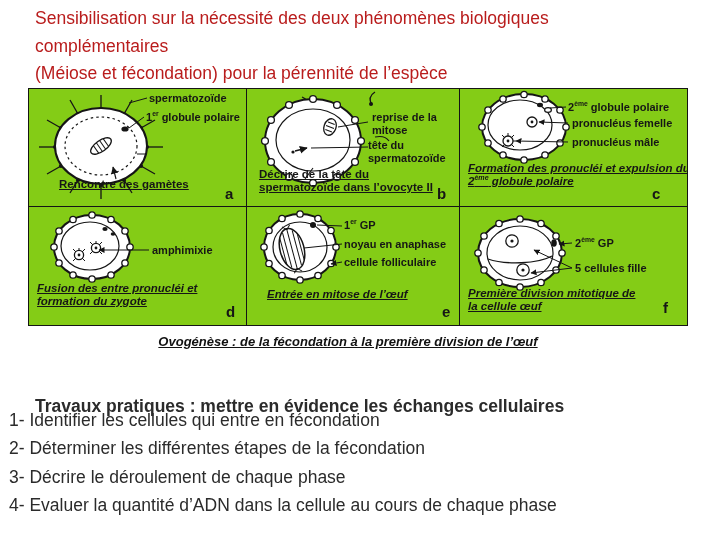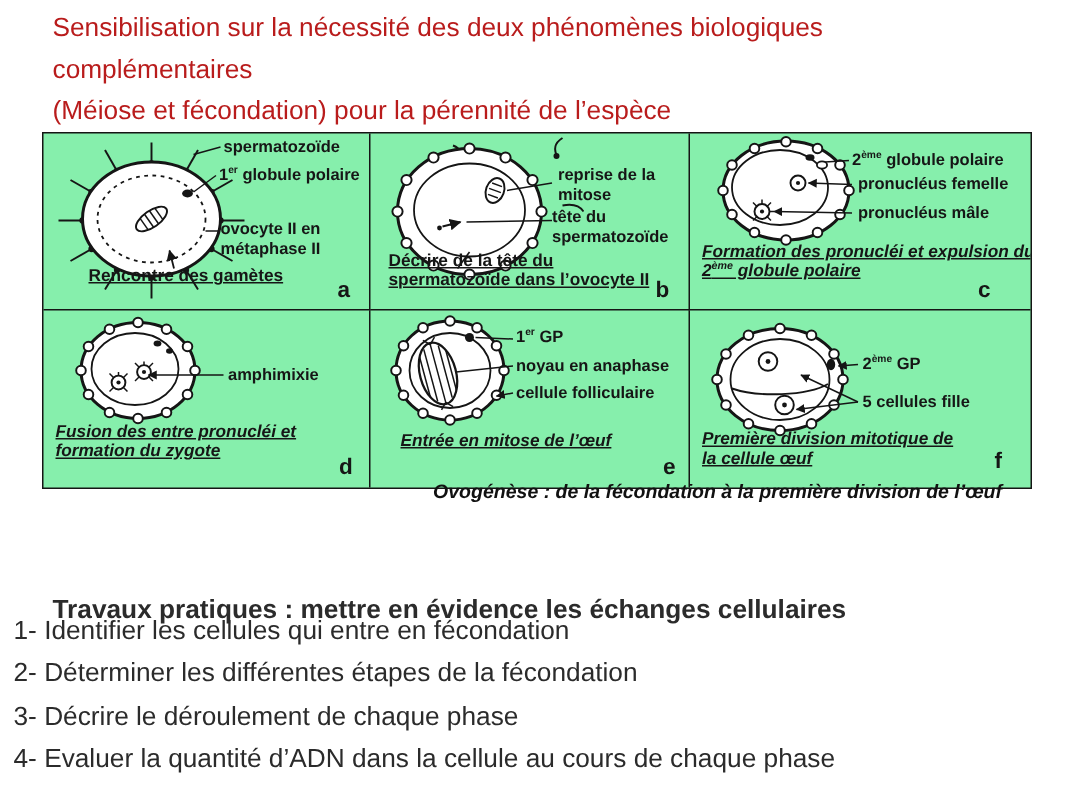--- a/index.html
+++ b/index.html
@@ -9,42 +9,42 @@
   }
   .doc-title{
     position:absolute;left:35px;top:5px;font-size:17.5px;line-height:27.5px;color:#b91c1c;
   }
   .doc-title .tline{white-space:nowrap;}
   
   .fig-table{
     position:absolute;left:28px;top:88px;width:658px;height:236px;
     border:1.6px solid #151515;display:grid;
     grid-template-columns:218px 213px 1fr;grid-template-rows:1fr 1fr;
-    background:#86efac;
+    background:#84cc16;
   }
   .panel{position:relative;overflow:hidden;}
   .panel.bR{border-right:1.4px solid #151515;}
   .panel.bB{border-bottom:1.4px solid #151515;}
   .panel svg{position:absolute;left:0;top:0;}
   .plabel{
     position:absolute;font-size:11px;font-weight:bold;line-height:13px;
     color:#161616;white-space:nowrap;
   }
   .pcaption{
     position:absolute;font-size:11.5px;font-weight:bold;line-height:13px;
     color:#161616;text-decoration:underline;white-space:nowrap;
   }
   .pcaption.it{font-style:italic;}
   .pletter{
     position:absolute;font-size:15px;font-weight:bold;color:#161616;
   }
   sup{font-size:0.62em;vertical-align:super;line-height:0;}
   .fig-caption{
-    position:absolute;left:28px;top:320px;width:640px;text-align:right;
-    font-size:13px;font-weight:bold;font-style:italic;color:#111;
+    position:absolute;left:28px;top:334px;width:640px;text-align:center;
+    font-size:13px;font-weight:bold;font-style:italic;text-decoration:underline;color:#111;
   }
   .tp-heading{
     position:absolute;left:35px;top:364px;font-size:17.5px;font-weight:bold;color:#2b2b2b;white-space:nowrap;margin-top:32px;
   }
   .tasks{
     position:absolute;left:9px;top:406px;font-size:17.5px;line-height:28.3px;color:#2b2b2b;
   }
   .tasks .task{white-space:nowrap;}
 </style>
 </head>
@@ -105,24 +105,20 @@
       <ellipse cx="96" cy="40" rx="3.6" ry="2.6" fill="#151515"></ellipse>
       <g stroke="#151515" stroke-width="1">
         <line x1="100" y1="14" x2="118" y2="9"></line>
         <line x1="100" y1="39" x2="115" y2="28"></line>
         <line x1="108" y1="65" x2="117" y2="65"></line>
       </g>
       <line x1="87" y1="90" x2="84" y2="78" stroke="#151515" stroke-width="1.2" marker-end="url(#arr)"></line>
     </svg>
     <div class="plabel" style="left:120px;top:3px">spermatozoïde</div>
     <div class="plabel" style="left:117px;top:22px"><span>1</span><sup>er</sup><span> globule polaire</span></div>
-    <div class="plabel" style="left:118px;top:58px">
-      <div>ovocyte II en</div>
-      <div>métaphase II</div>
-    </div>
     <div class="pcaption" style="left:30px;top:89px">Rencontre des gamètes</div>
     <div class="pletter" style="left:196px;top:96px">a</div>
   </div>
 
   <div class="panel bR bB">
     <svg width="213" height="116" viewBox="0 0 213 116">
       <path d="M55,8 q8,3 4,12" stroke="#151515" stroke-width="1.3" fill="none"></path>
       <circle cx="58" cy="19" r="2" fill="#151515"></circle>
       <path d="M128,3 q-8,5 -3,13" stroke="#151515" stroke-width="1.3" fill="none"></path>
       <circle cx="124" cy="15" r="2" fill="#151515"></circle>

